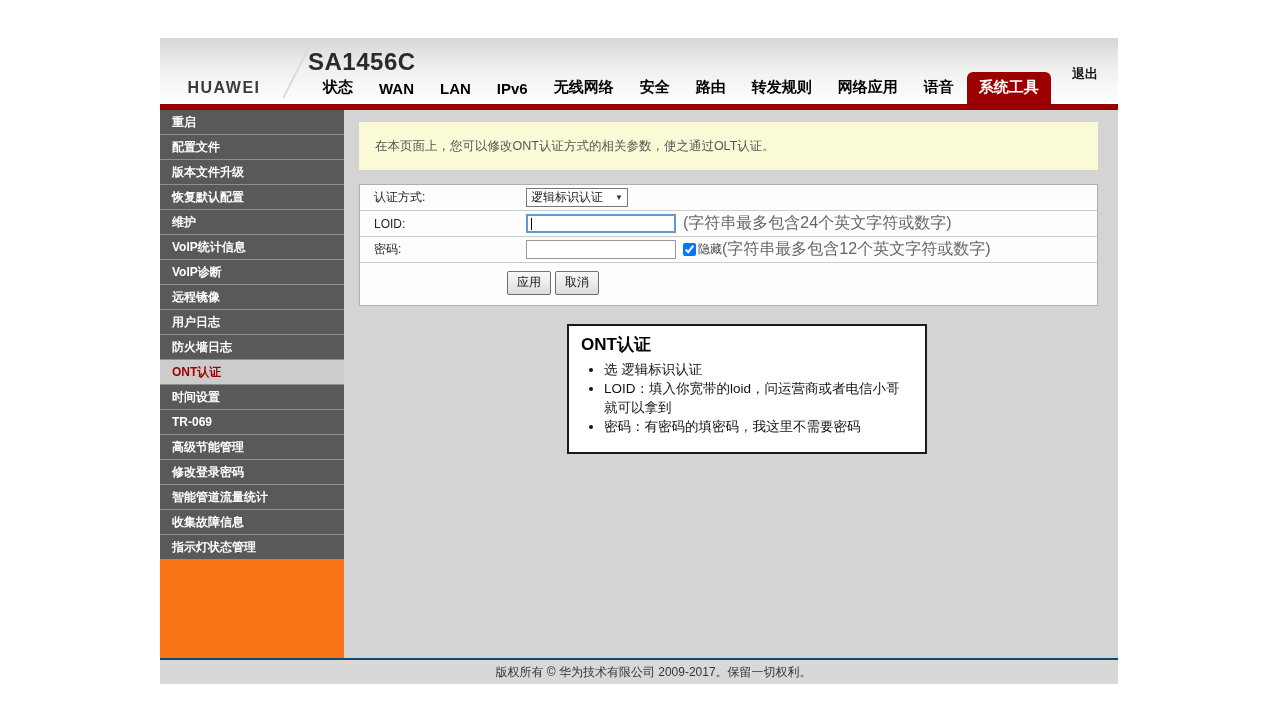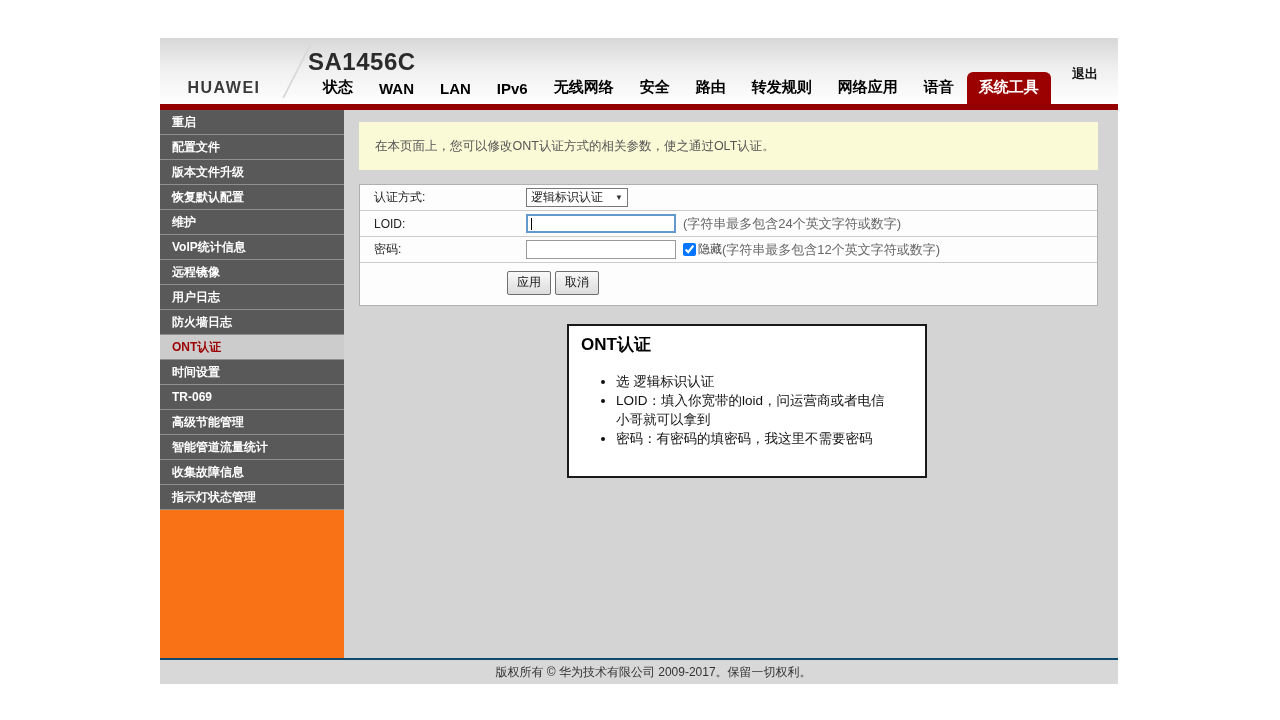--- a/index.html
+++ b/index.html
@@ -41,32 +41,32 @@
   .flabel { width:133px; padding-left:14px; flex:none; }
   .ffield { display:flex; align-items:center; gap:7px;padding-left:33px; }
   .select { width:102px; height:19px; border:1px solid #777; background:#fff; display:flex;
     align-items:center; justify-content:space-between; padding:0 4px; font-size:12px; cursor:pointer; }
   .select .arr { font-size:8px; color:#333; }
   .inwrap { position:relative; }
   input.txt { width:150px; height:19px; border:1px solid #999; font-size:12px; padding:0 3px;
     font-family:"Liberation Sans","DejaVu Sans",sans-serif; outline:none; background:#fff; }
   input.txt.focused { border:2px solid #639ace; }
   .caret { position:absolute; left:5px; top:4px; width:1px; height:12px; background:#000; }
-  .hint { font-size:13px; color:#666; white-space:nowrap; }
+  .hint { font-size:16px; color:#666; white-space:nowrap; }
   .hidechk { width:13px; height:13px; margin-right:2px; }
   .hidewrap { display:flex; align-items:center; font-size:12px; color:#444; }
   .btnrow { display:flex; align-items:center; padding:8px 0 10px 147px; gap:4px; background:#fdfdfd; }
   .btn { font-size:12px; padding:2px 9px 3px 9px; border:1px solid #6f6f6f; border-radius:2px;
     background:linear-gradient(180deg,#f9f9f9,#dcdcdc); color:#111; cursor:pointer;
     font-family:"Liberation Sans","DejaVu Sans",sans-serif; }
 
   .annotation { margin:18px 0 0 223px; width:360px; background:#fff; border:2px solid #1a1a1a;
     padding:7px 12px 12px 12px; }
   .ann-title { font-size:17px; font-weight:bold; color:#000; margin-bottom:2px; }
-  .annotation ul { margin:16px; padding-left:19px; }
+  .annotation ul { margin:4px; padding-left:19px; }
   .annotation li { font-size:13.5px; line-height:19px; color:#111; }
 
   
   .footer { height:26px; background:#d8d8d8; border-top:2px solid #0c4a6e; display:flex;
     align-items:center; justify-content:center; gap:7px; font-size:12px; color:#333; }
   .footer svg { width:22px; height:15px; }
 </style>
 </head>
 <body>
 
@@ -102,27 +102,29 @@
 
   <div class="main">
     <div class="sidebar">
 
     <div class="side-item">重启</div>
         <div class="side-item">配置文件</div>
         <div class="side-item">版本文件升级</div>
         <div class="side-item">恢复默认配置</div>
         <div class="side-item">维护</div>
         <div class="side-item">VoIP统计信息</div>
+        <div class="side-item">VoIP诊断</div>
         <div class="side-item">远程镜像</div>
         <div class="side-item">用户日志</div>
         <div class="side-item">防火墙日志</div>
         <div class="side-item active">ONT认证</div>
         <div class="side-item">时间设置</div>
         <div class="side-item">TR-069</div>
         <div class="side-item">高级节能管理</div>
+        <div class="side-item">修改登录密码</div>
         <div class="side-item">智能管道流量统计</div>
         <div class="side-item">收集故障信息</div>
         <div class="side-item">指示灯状态管理</div>
       </div>
 
     <div class="content">
 
       <div class="infobox">
         <span>在本页面上，您可以修改ONT认证方式的相关参数，使之通过OLT认证。</span>
       </div>

